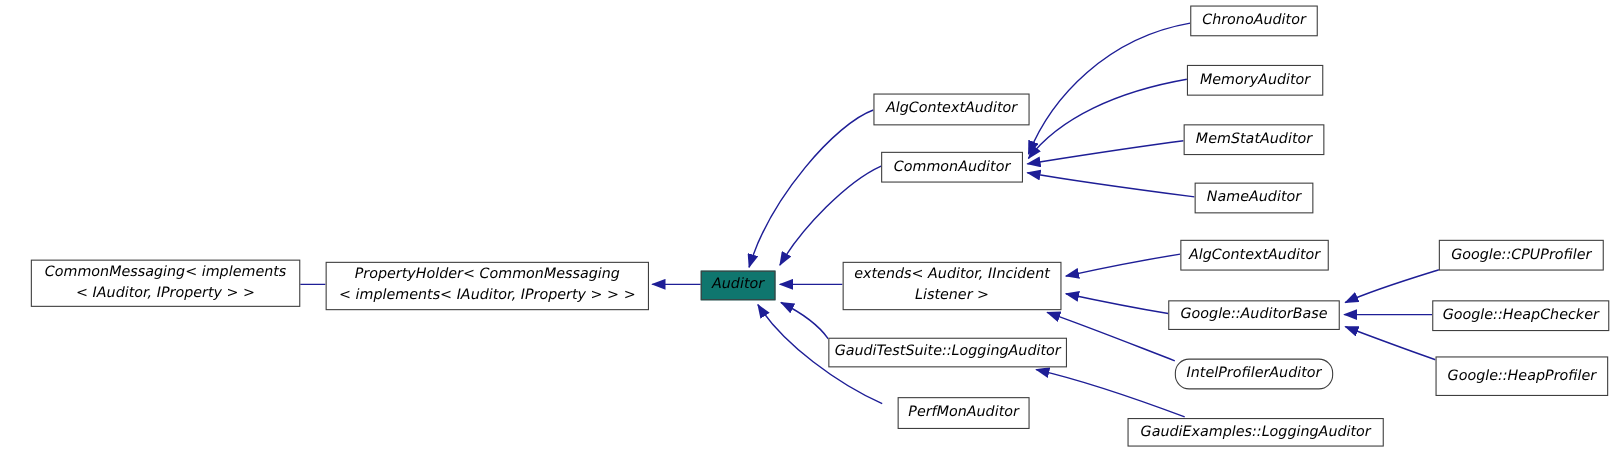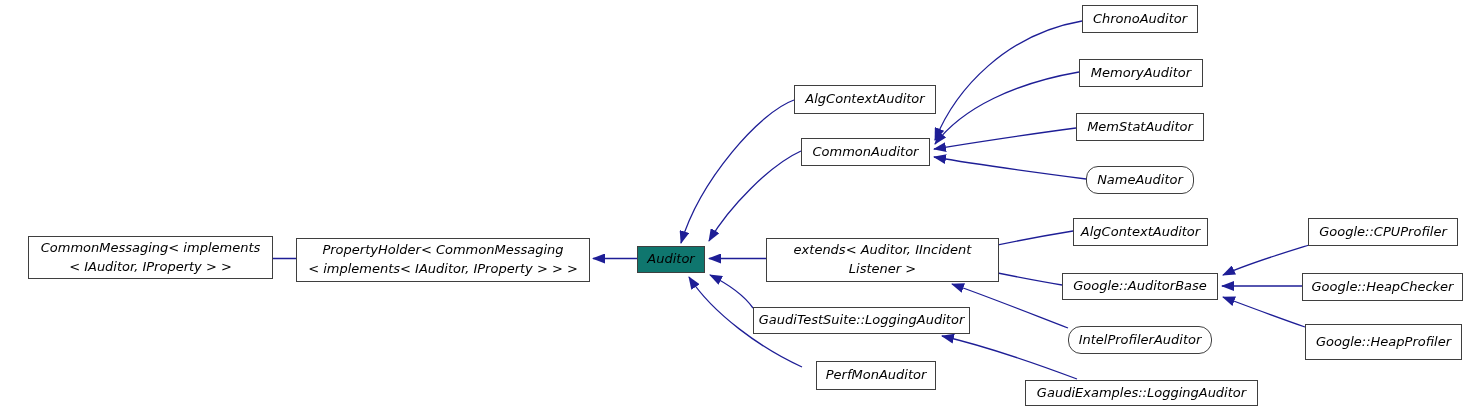--- a/index.html
+++ b/index.html
@@ -90,25 +90,25 @@
   </div>
 
   <div class="node" style="left:1079px;top:59px;width:124px;height:28px;">
     <span>MemoryAuditor</span>
   </div>
 
   <div class="node" style="left:1076px;top:113px;width:128px;height:28px;">
     <span>MemStatAuditor</span>
   </div>
 
-  <div class="node" style="left:1086px;top:166px;width:108px;height:28px;border-radius:12px;">
+  <div class="node" style="left:1086px;top:166px;width:108px;height:28px;">
     <span>NameAuditor</span>
   </div>
 
-  <div class="node" style="left:766px;top:238px;width:233px;height:44px;">
+  <div class="node" style="left:766px;top:238px;width:199px;height:44px;">
     <span>extends&lt; Auditor, IIncident</span>
     <span>Listener &gt;</span>
   </div>
 
   <div class="node" style="left:1073px;top:218px;width:135px;height:28px;">
     <span>AlgContextAuditor</span>
   </div>
 
   <div class="node" style="left:1062px;top:273px;width:156px;height:27px;">
     <span>Google::AuditorBase</span>

